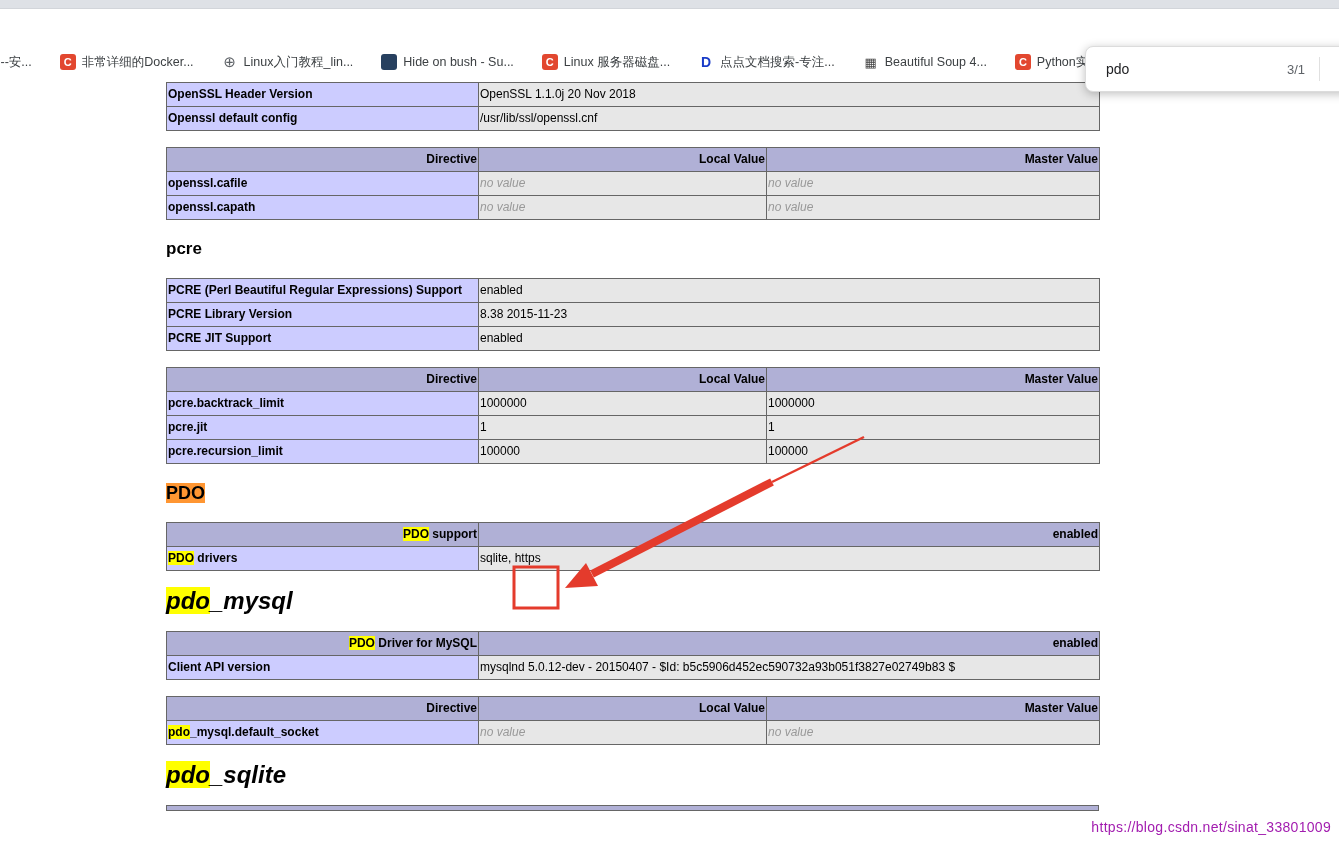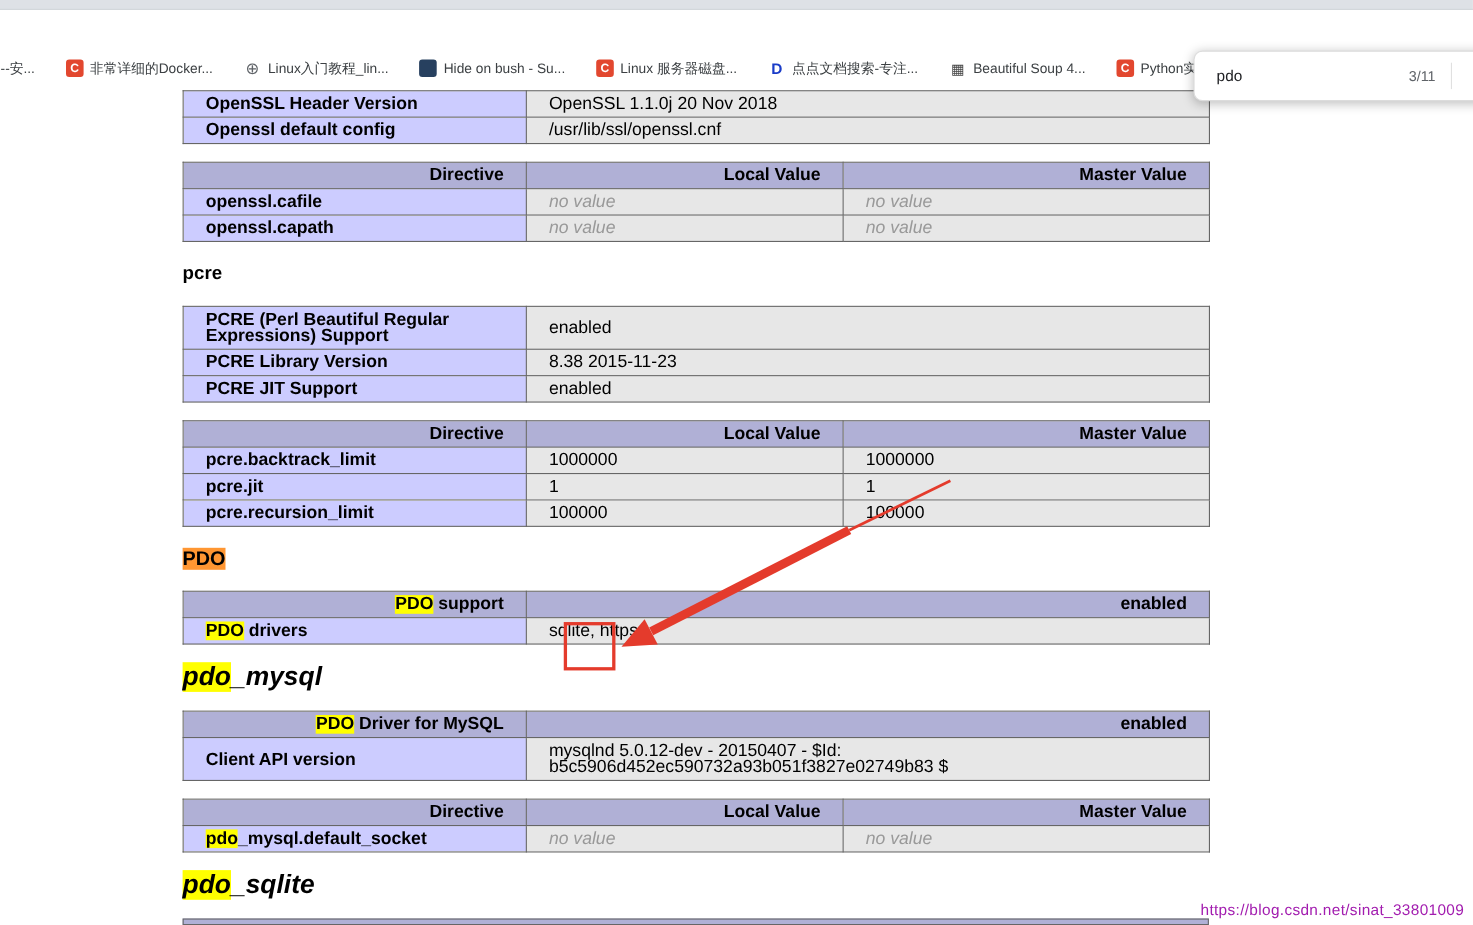--- a/index.html
+++ b/index.html
@@ -44,21 +44,21 @@
   .find-count { font-size: 13px; color: #5f6368; }
   .find-divider { width: 1px; height: 24px; background: #e0e0e0; margin-left: 14px; }
   .find-chevron { width: 24px; text-align: center; margin-left: 14px;
     color: #5f6368; font-size: 15px; cursor: pointer; }
 
   
   .page { position: absolute; top: 82px; left: 0; right: 0; bottom: 0; background: #fff; }
   .php-col { margin-left: 166px; width: 933px; }
 
   table.pt { border-collapse: collapse; width: 933px; table-layout: fixed; }
-  table.pt td { border: 1px solid #666; padding: 4px 20px; font-size: 16px;
+  table.pt td { border: 1px solid #666; padding: 4px 1px; font-size: 12px;
     line-height: 15px; overflow: hidden; word-wrap: break-word; }
   col.c1 { width: 312px; } col.c2 { width: 288px; } col.c3 { width: 333px; }
   col.cw { width: 621px; }
   .cell-h { background: #b0b0d6; font-weight: bold; text-align: right; }
   .cell-e { background: #ccccff; font-weight: bold; }
   .cell-v { background: #e7e7e7; }
   .novalue { color: #999; font-style: italic; }
   .mt16 { margin-top: 16px; }
 
   .ph2 { text-align: left; font-weight: bold; margin: 16px 0; }
@@ -115,21 +115,21 @@
     <span>Beautiful Soup 4...</span>
   </span>
   <span class="bookmark">
     <span class="bm-icon csdn">C</span>
     <span>Python实习之爬虫...</span>
   </span>
 </div>
 
 <div class="find-bar">
   <span class="find-query">pdo</span>
-  <span class="find-count">3/11</span>
+  <span class="find-count">3/1</span>
   <span class="find-divider"></span>
   <span class="find-chevron">∧</span>
 </div>
 
 <div class="page">
   <div class="php-col">
 
     <table class="pt">
       <colgroup>
           <col class="c1">

